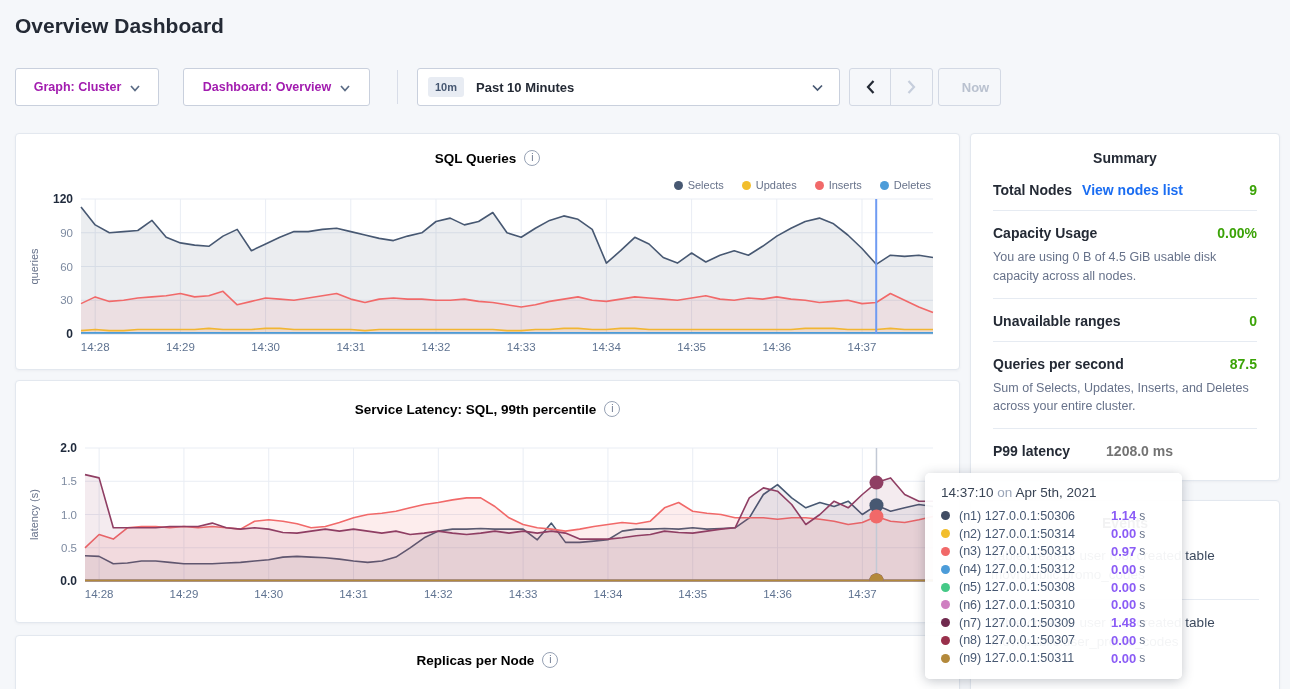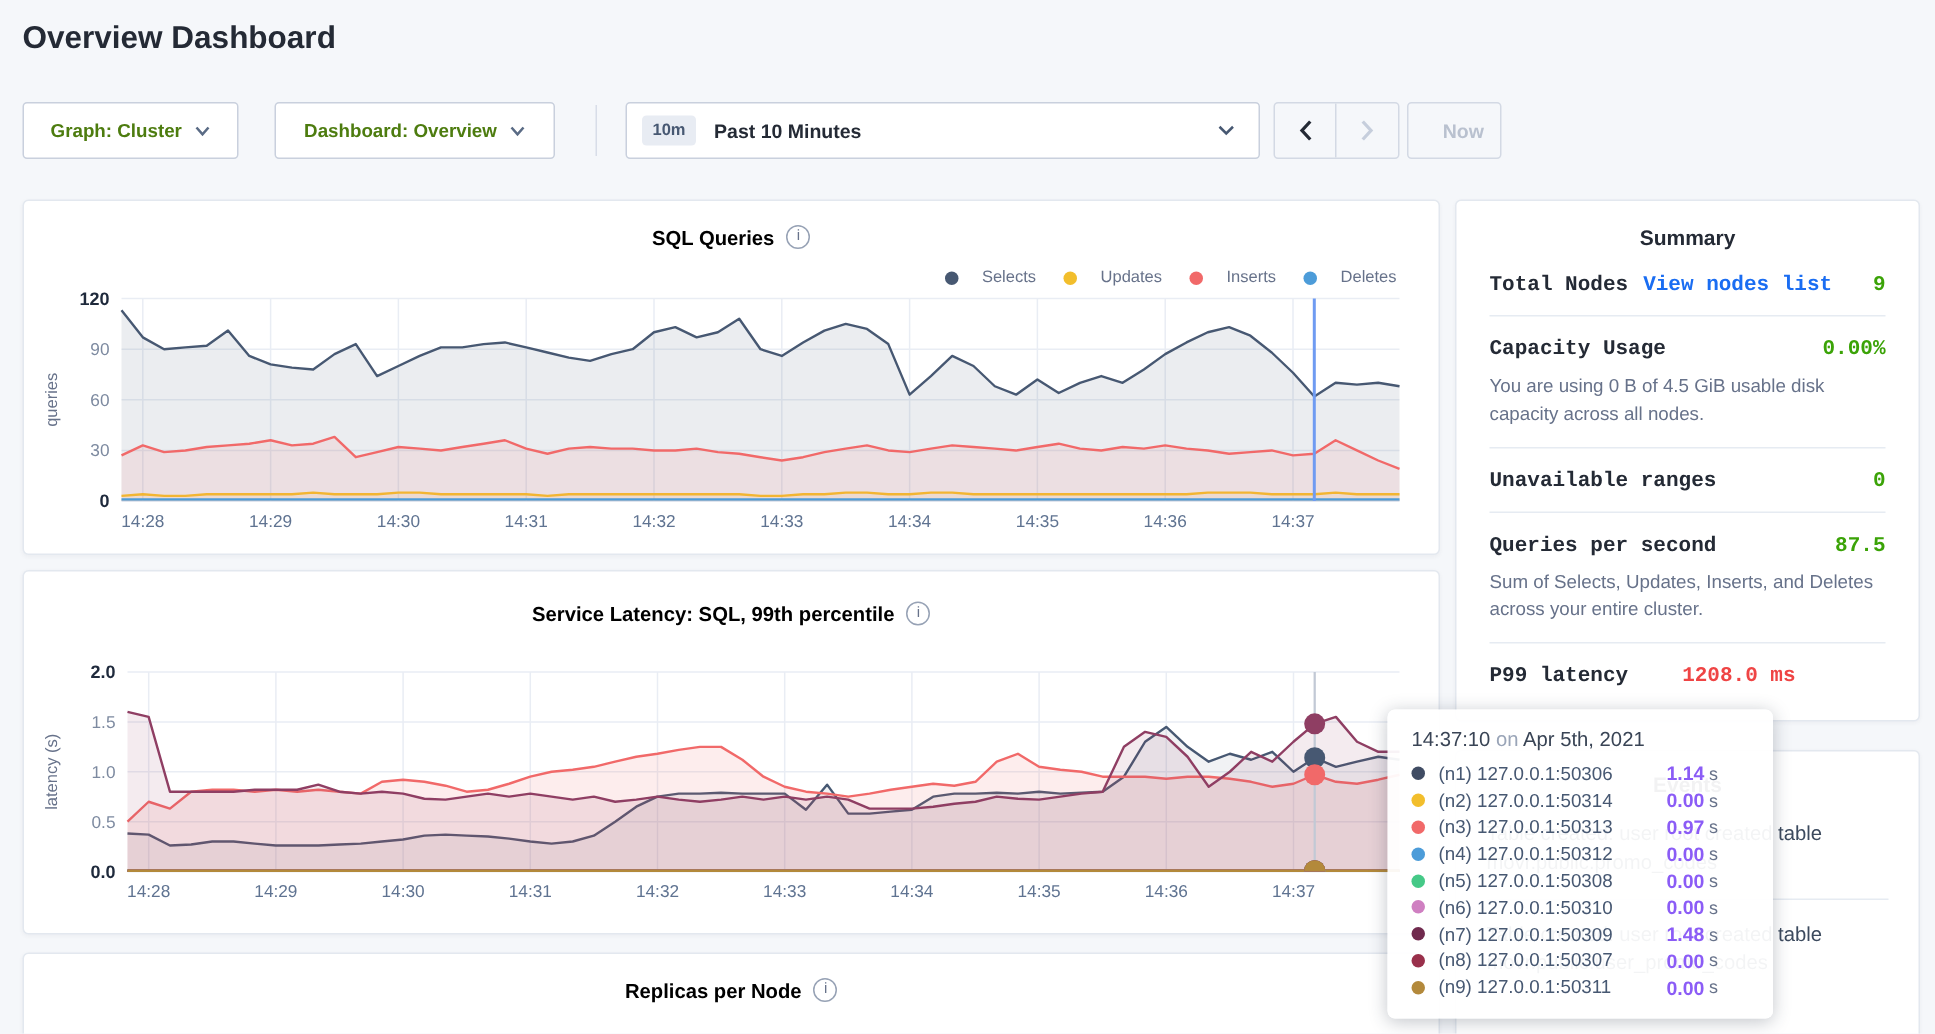--- a/index.html
+++ b/index.html
@@ -11,51 +11,51 @@
     color:#242a35;
   }
   .page-title { position:absolute; left:15px; top:14px; font-size:21px; font-weight:700; color:#242a35; }
 
   
   .tb-box {
     position:absolute; top:68px; height:38px; background:#fff;
     border:1px solid #c9d0dd; border-radius:3px;
     display:flex; align-items:center; cursor:pointer;
   }
-  .tb-label { font-size:12.5px; font-weight:700; color:#4d7c0f; }
+  .tb-label { font-size:12.5px; font-weight:700; color:#a21caf; }
   .chev { display:inline-block; margin-left:9px; }
   .tb-divider { position:absolute; left:397px; top:70px; height:34px; border-left:1px solid #d8dde8; }
   .time-badge { background:#e8ecf3; border-radius:3px; padding:4px 7px; font-size:11px; font-weight:700; color:#475872; margin:0 12px 0 10px; }
   .time-label { font-size:13px; font-weight:700; color:#242a35; }
   .time-chev { position:absolute; right:16px; }
   .arrow-group { position:absolute; left:849px; top:68px; width:84px; height:38px; border:1px solid #d3d9e4; border-radius:3px; display:flex; background:transparent; }
   .arrow-cell { width:42px; display:flex; align-items:center; justify-content:center; cursor:pointer; }
   .arrow-cell.prev { border-right:1px solid #d3d9e4; }
   .now-btn { position:absolute; left:938px; top:68px; width:63px; height:38px; border:1px solid #d3d9e4; border-radius:3px; display:flex; align-items:center; justify-content:center; font-size:13px; font-weight:700; color:#b9c1cf; cursor:default;padding-left:12px; }
 
   
   .card { position:absolute; background:#fff; border:1px solid #e3e8ef; border-radius:4px; box-shadow:0 1px 3px rgba(50,60,80,.05); }
   .chart-title-row { display:flex; align-items:center; justify-content:center; gap:8px; padding-top:18px; }
   .chart-title { font-size:13.5px; font-weight:700; color:#000000; }
   .info-i {
     width:16px; height:16px; border:1px solid #97a2b5; border-radius:50%;
     color:#67728a; font-size:10px; line-height:14px; text-align:center; display:inline-block; cursor:pointer;
   }
   .legend { position:absolute; right:28px; top:45px; display:flex; gap:18px; }
-  .leg-item { display:flex; align-items:center; gap:16px; cursor:pointer; }
+  .leg-item { display:flex; align-items:center; gap:5px; cursor:pointer; }
   .leg-dot { width:9px; height:9px; border-radius:50%; display:inline-block; }
   .leg-text { font-size:11px; color:#67728a; }
   .chart-svg { position:absolute; left:0; }
 
   
   .panel-title { text-align:center; font-size:14px; font-weight:700; color:#242a35; padding:16px 0 2px; }
   .sum-body { padding:0 22px; }
   .sum-row { padding:14px 0 12px; border-bottom:1px solid #e6ebf2; }
   .sum-row:last-child { border-bottom:none; }
-  .sum-head { display:flex; align-items:center;font-family:Liberation Mono, monospace; }
+  .sum-head { display:flex; align-items:center; }
   .sum-label { font-size:14px; font-weight:700; color:#242a35; }
   .sum-link { font-size:14px; font-weight:700; margin-left:10px; text-decoration:none; cursor:pointer; }
   .sum-value { margin-left:auto; font-size:14px; font-weight:700; }
   .sum-desc { font-size:12.5px; color:#67728a; line-height:1.5; margin-top:7px; }
 
   
   .evt-body { padding:0 20px; }
   .evt-row { padding:13px 0 15px; border-top:1px solid #e6ebf2; }
   .evt-row:first-child { border-top:none; }
   .evt-text { font-size:13.5px; color:#3c4a5e; line-height:19px; }
@@ -294,21 +294,21 @@
       <div class="sum-row">
         <div class="sum-head">
           <span class="sum-label">Queries per second</span>
           <span class="sum-value" style="color: rgb(59, 163, 7);">87.5</span>
         </div>
         <div class="sum-desc">Sum of Selects, Updates, Inserts, and Deletes across your entire cluster.</div>
       </div>
       <div class="sum-row">
         <div class="sum-head">
           <span class="sum-label">P99 latency</span>
-          <span class="sum-value" style="color: #ef4444; margin-left: 36px;">1208.0 ms</span>
+          <span class="sum-value" style="color: #737373; margin-left: 36px;">1208.0 ms</span>
         </div>
       </div>
     </div>
 </div>
 
 <div class="card" style="left:970px; top:500px; width:310px; height:230px;">
   <div class="panel-title" style="padding-top:14px;">Events</div>
   <div class="evt-body" id="events-body">
       <div class="evt-row">
         <div class="evt-text">

